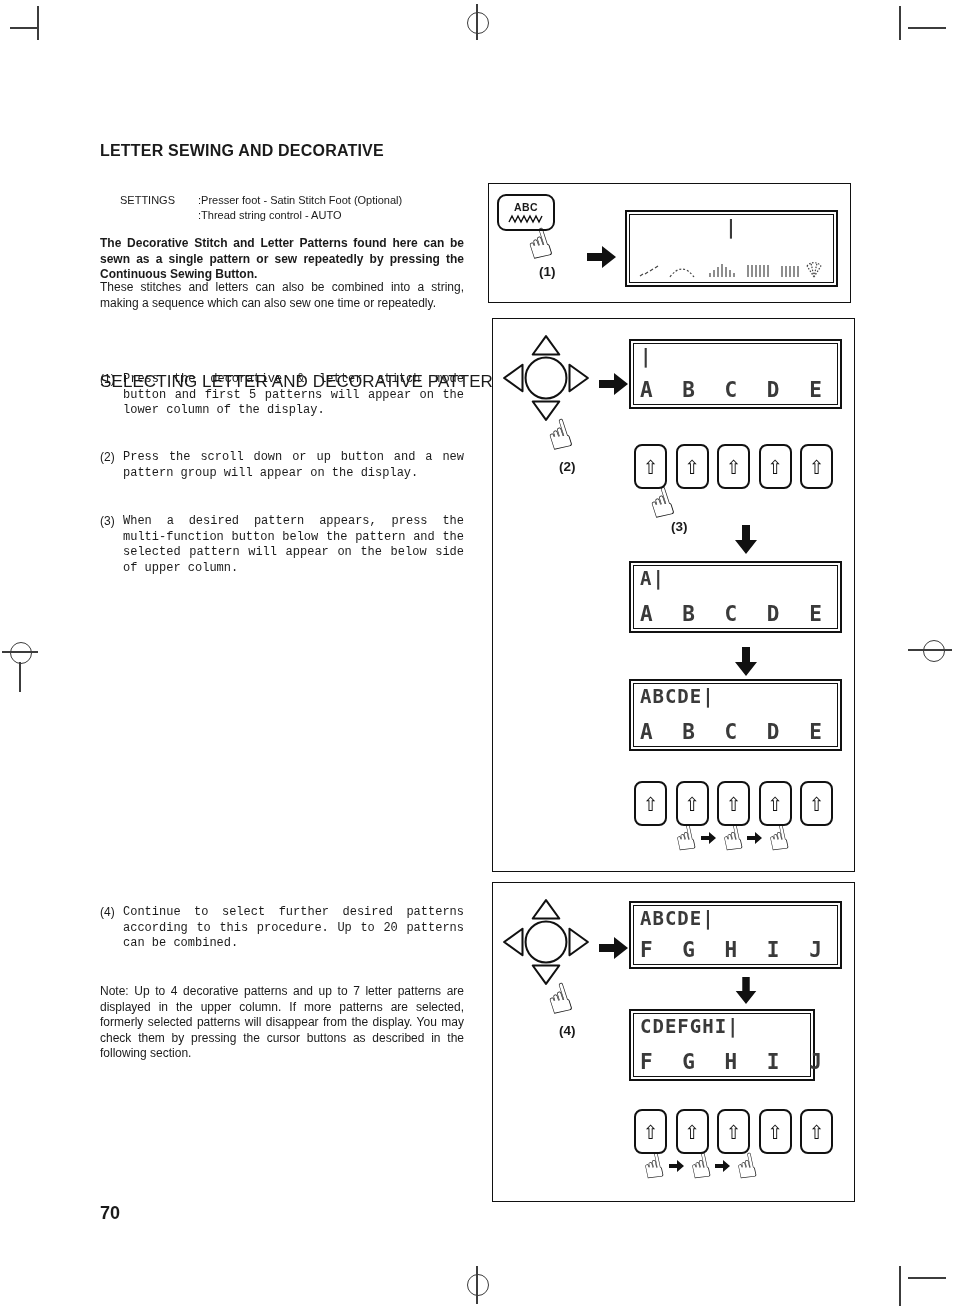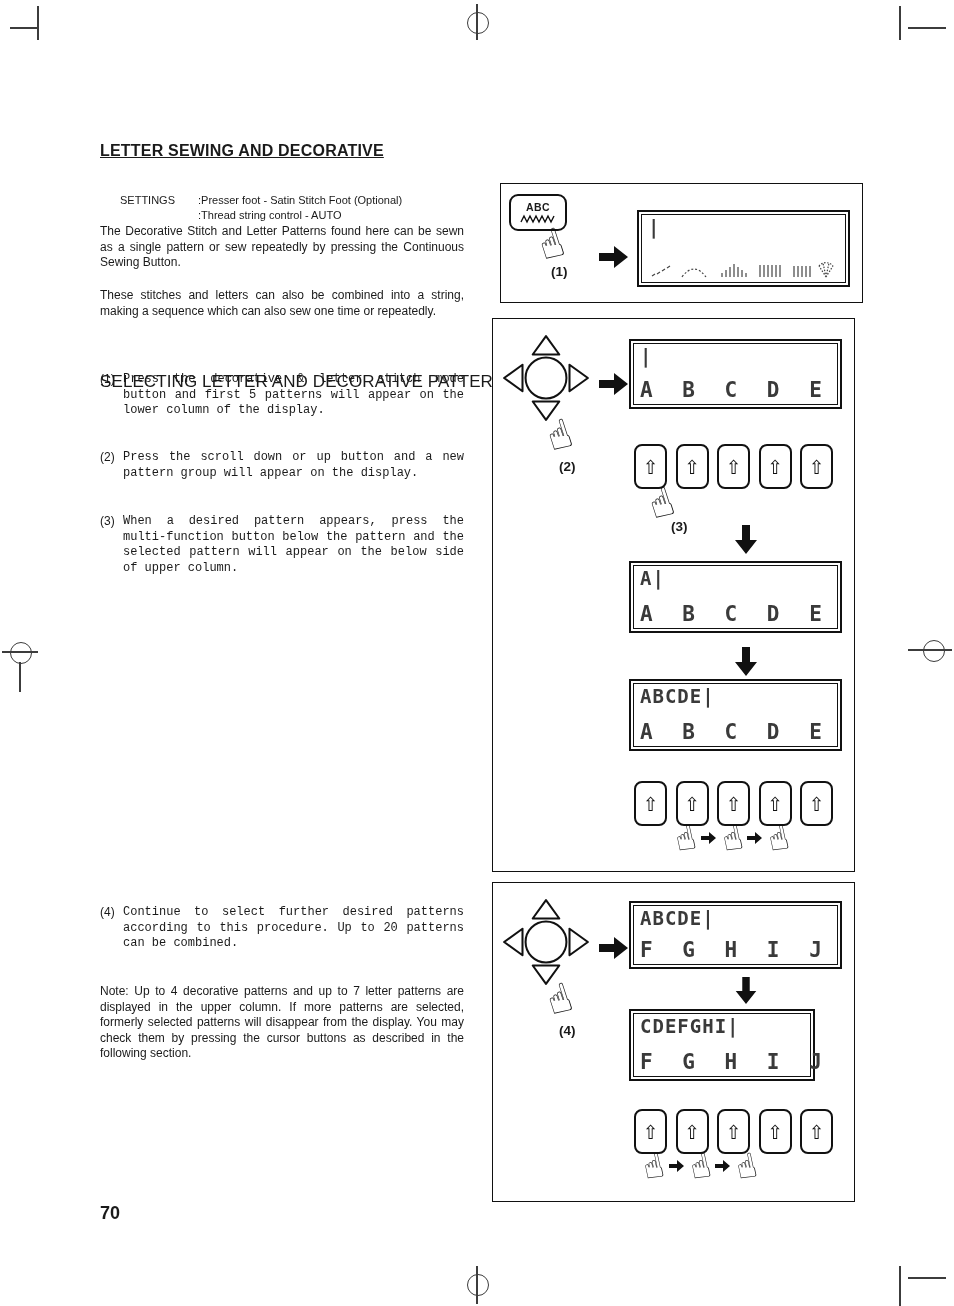--- a/index.html
+++ b/index.html
@@ -7,36 +7,36 @@
     position:relative; width:954px; height:1306px; background:#ffffff;
     font-family:"Liberation Sans", sans-serif; color:#1a1a1a; overflow:hidden;
     margin:0 auto;
   }
 
   
   .reg-line { position:absolute; background:#3c3c3c; }
   .reg-circle { position:absolute; border:1.6px solid #3c3c3c; border-radius:50%; background:transparent; }
 
   
-  .title { position:absolute; left:100px; top:141px; width:390px; font-size:16px; font-weight:bold; line-height:19px; letter-spacing:.2px;text-decoration:underline; }
+  .title { position:absolute; left:100px; top:141px; width:390px; font-size:16px; font-weight:bold; line-height:19px; letter-spacing:.2px; }
   .settings { position:absolute; left:120px; top:193px; font-size:11px; line-height:15px; display:flex; }
   .settings .lbl { width:78px; flex:none; }
   .para { position:absolute; left:100px; width:364px; font-size:12px; line-height:15.5px; text-align:justify; }
-  #p1 { top:224px; } #p2 { top:288px; }
+  #p1 { top:236px;font-weight:bold; } #p2 { top:280px; }
   .sec-head { position:absolute; left:100px; top:351px; font-size:17px; font-weight:normal; letter-spacing:.1px;margin-top:21px; }
   .step { position:absolute; left:100px; width:364px; font-size:12px; line-height:15.5px; display:flex; }
   .step .num { width:23px; flex:none; }
   .step .txt { flex:1; text-align:justify;font-family:Liberation Mono, monospace; }
   #step1 { top:372px; } #step2 { top:450px; } #step3 { top:514px; } #step4 { top:905px; }
   .note { position:absolute; left:100px; top:984px; width:364px; font-size:12px; line-height:15.5px; text-align:justify; }
   .page-num { position:absolute; left:100px; top:1203px; font-size:18px; font-weight:bold;text-align:center; }
 
   
   .figbox { position:absolute; border:1.6px solid #111; background:#fff; }
-  #fig1 { left:500px; top:183px; width:361px; height:118px; }
+  #fig1 { left:488px; top:183px; width:361px; height:118px;text-align:center; }
   #fig2 { left:492px; top:318px; width:361px; height:552px; }
   #fig3 { left:492px; top:882px; width:361px; height:318px; }
 
   .lcd { position:absolute; border:2px solid #111; padding:2px; background:#fff; box-sizing:border-box; }
   .lcd-inner { border:1px solid #111; height:100%; box-sizing:border-box; padding:3px 6px; display:flex; flex-direction:column; justify-content:space-between; }
   .lcd-row { font-family:"DejaVu Sans Mono", monospace; font-weight:bold; color:#3a3a3a; line-height:1; white-space:nowrap; }
   .lcd-top { font-size:19px; letter-spacing:1px; }
   .lcd-letters { font-size:21px; word-spacing:15px; letter-spacing:1px; }
 
   .btn-row { position:absolute; display:flex; gap:8.5px; }

